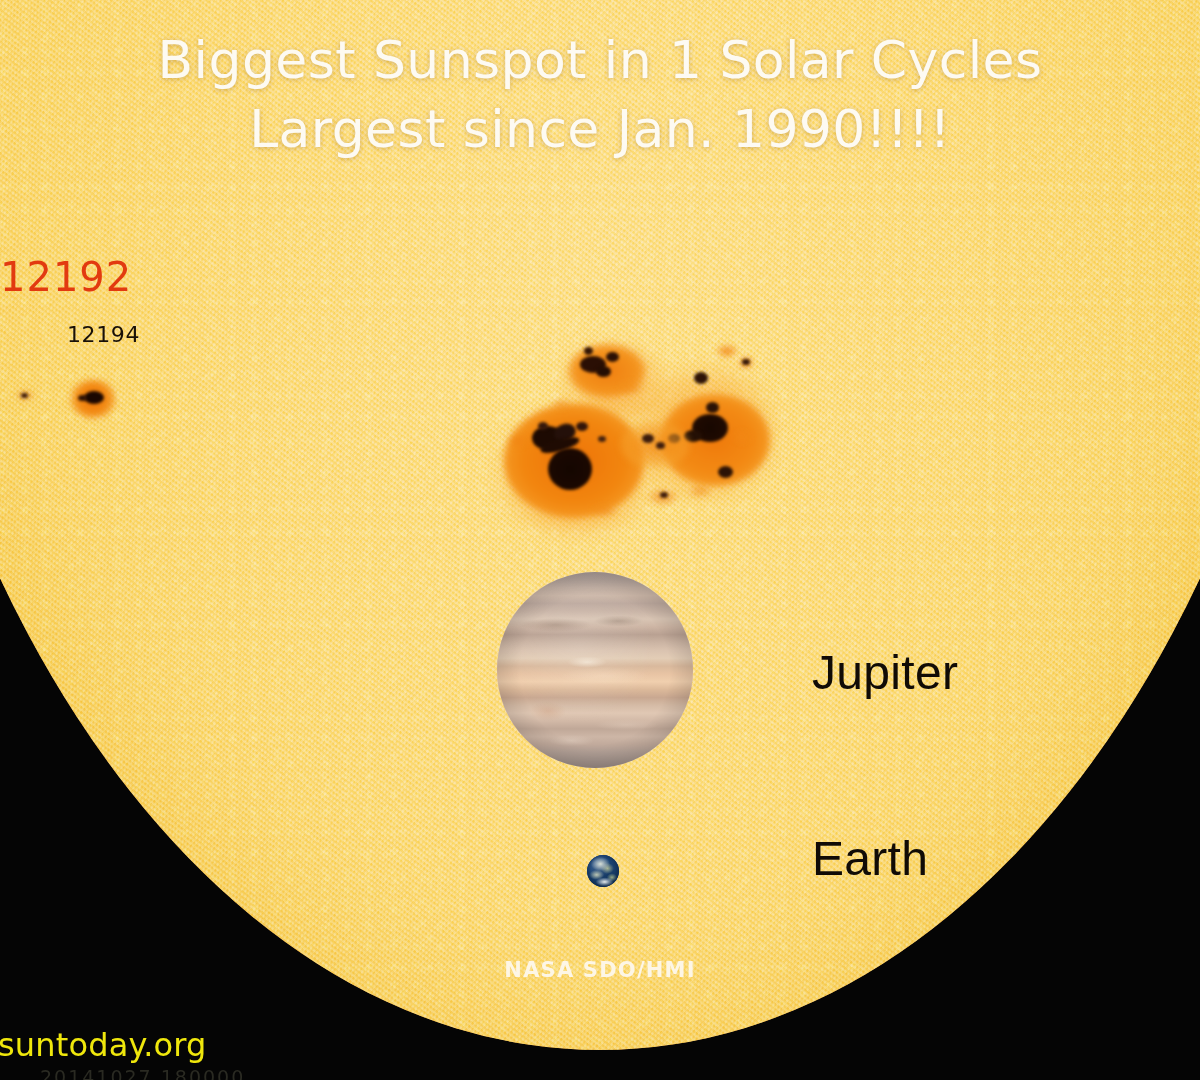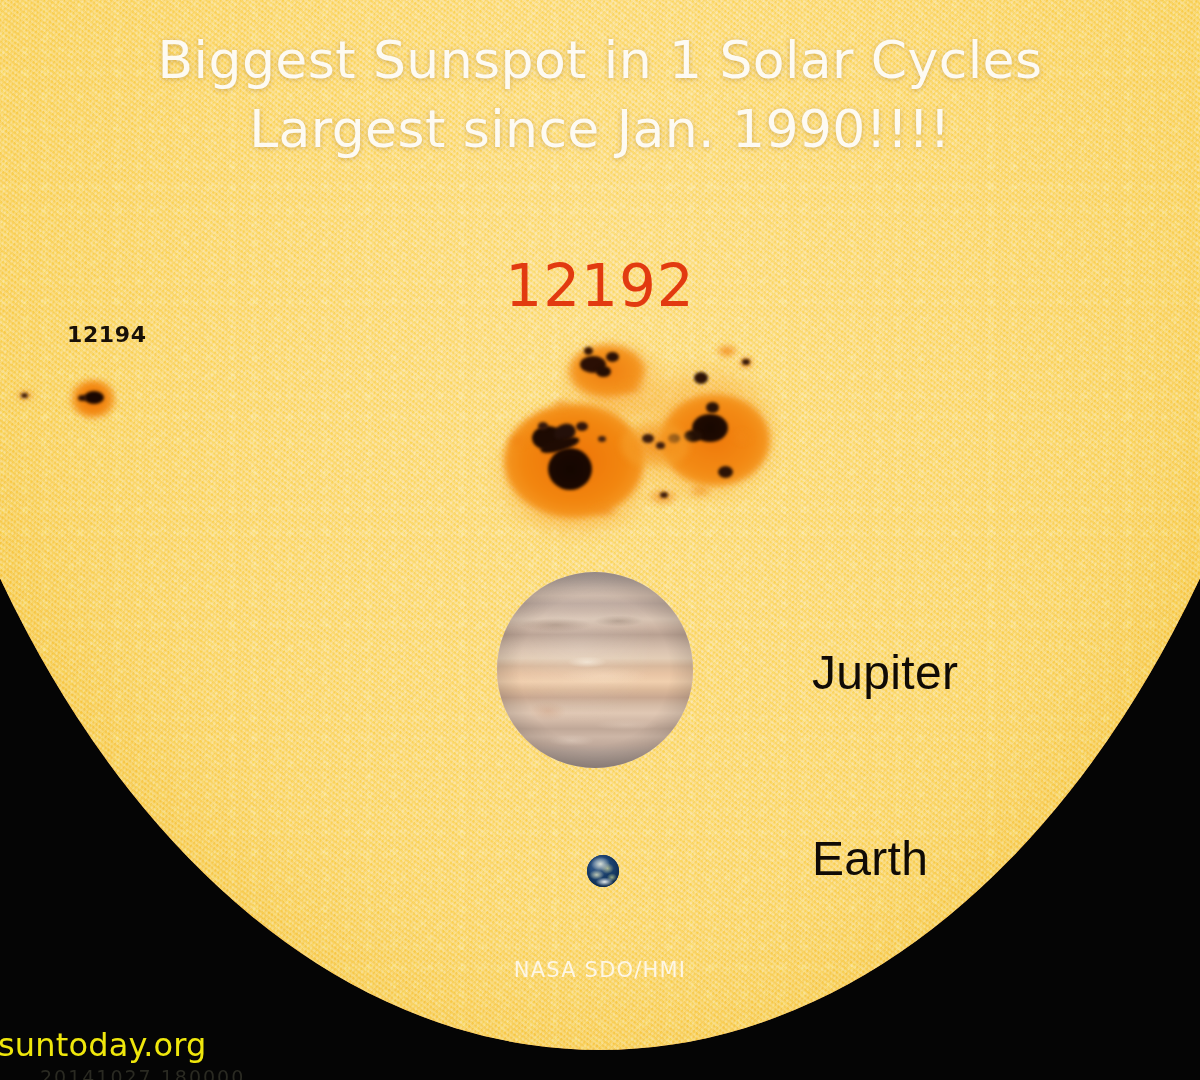--- a/index.html
+++ b/index.html
@@ -56,39 +56,39 @@
   #title{
     position:absolute; left:0; top:26px; width:1200px; text-align:center;
     color:#fdfaf2; font-family:"DejaVu Sans", sans-serif; font-weight:400;
     font-size:52px; line-height:1.32; letter-spacing:.4px;
     text-shadow:0 1px 5px rgba(120,70,10,.30);
   }
   #title .l2{ display:block; }
 
   
   #label-12192{
-    position:absolute; left:0; top:257px; width:1200px; text-align:center;
-    color:#e23a10; font-family:"DejaVu Sans", sans-serif; font-size:58px;
+    position:absolute; left:0; top:257px; width:1200px; text-align:left;
+    color:#e23a10; font-family:"DejaVu Sans", sans-serif; font-size:40px;
     letter-spacing:1px; line-height:1;
   }
   #label-12194{
     position:absolute; left:67px; top:322px;
-    color:#181008; font-family:"DejaVu Sans", sans-serif; font-size:22px; letter-spacing:.6px;font-weight:bold;
+    color:#181008; font-family:"DejaVu Sans", sans-serif; font-size:22px; letter-spacing:.6px;
   }
   #label-jupiter{
     position:absolute; left:812px; top:645px;
     color:#100b06; font-family:"Liberation Sans", sans-serif; font-size:48px; letter-spacing:.3px;
   }
   #label-earth{
     position:absolute; left:812px; top:831px;
     color:#100b06; font-family:"Liberation Sans", sans-serif; font-size:48px; letter-spacing:.3px;
   }
   #credit{
     position:absolute; left:0; top:958px; width:1200px; text-align:center;
-    color:#fdf6e6; font-family:"DejaVu Sans", sans-serif; font-size:21px; letter-spacing:1.2px;
+    color:#fdf6e6; font-family:"DejaVu Sans", sans-serif; font-size:21px; letter-spacing:1.2px;font-weight:bold;
   }
   #watermark{
     position:absolute; left:-22px; top:1026px;
     color:#efe70c; font-family:"DejaVu Sans", sans-serif; font-size:32px; letter-spacing:.2px;
   }
   #watermark2{
     position:absolute; left:40px; top:1066px;
     color:#2a2a22; font-family:"DejaVu Sans", sans-serif; font-size:19px; letter-spacing:2px;
     white-space:nowrap;
   }

